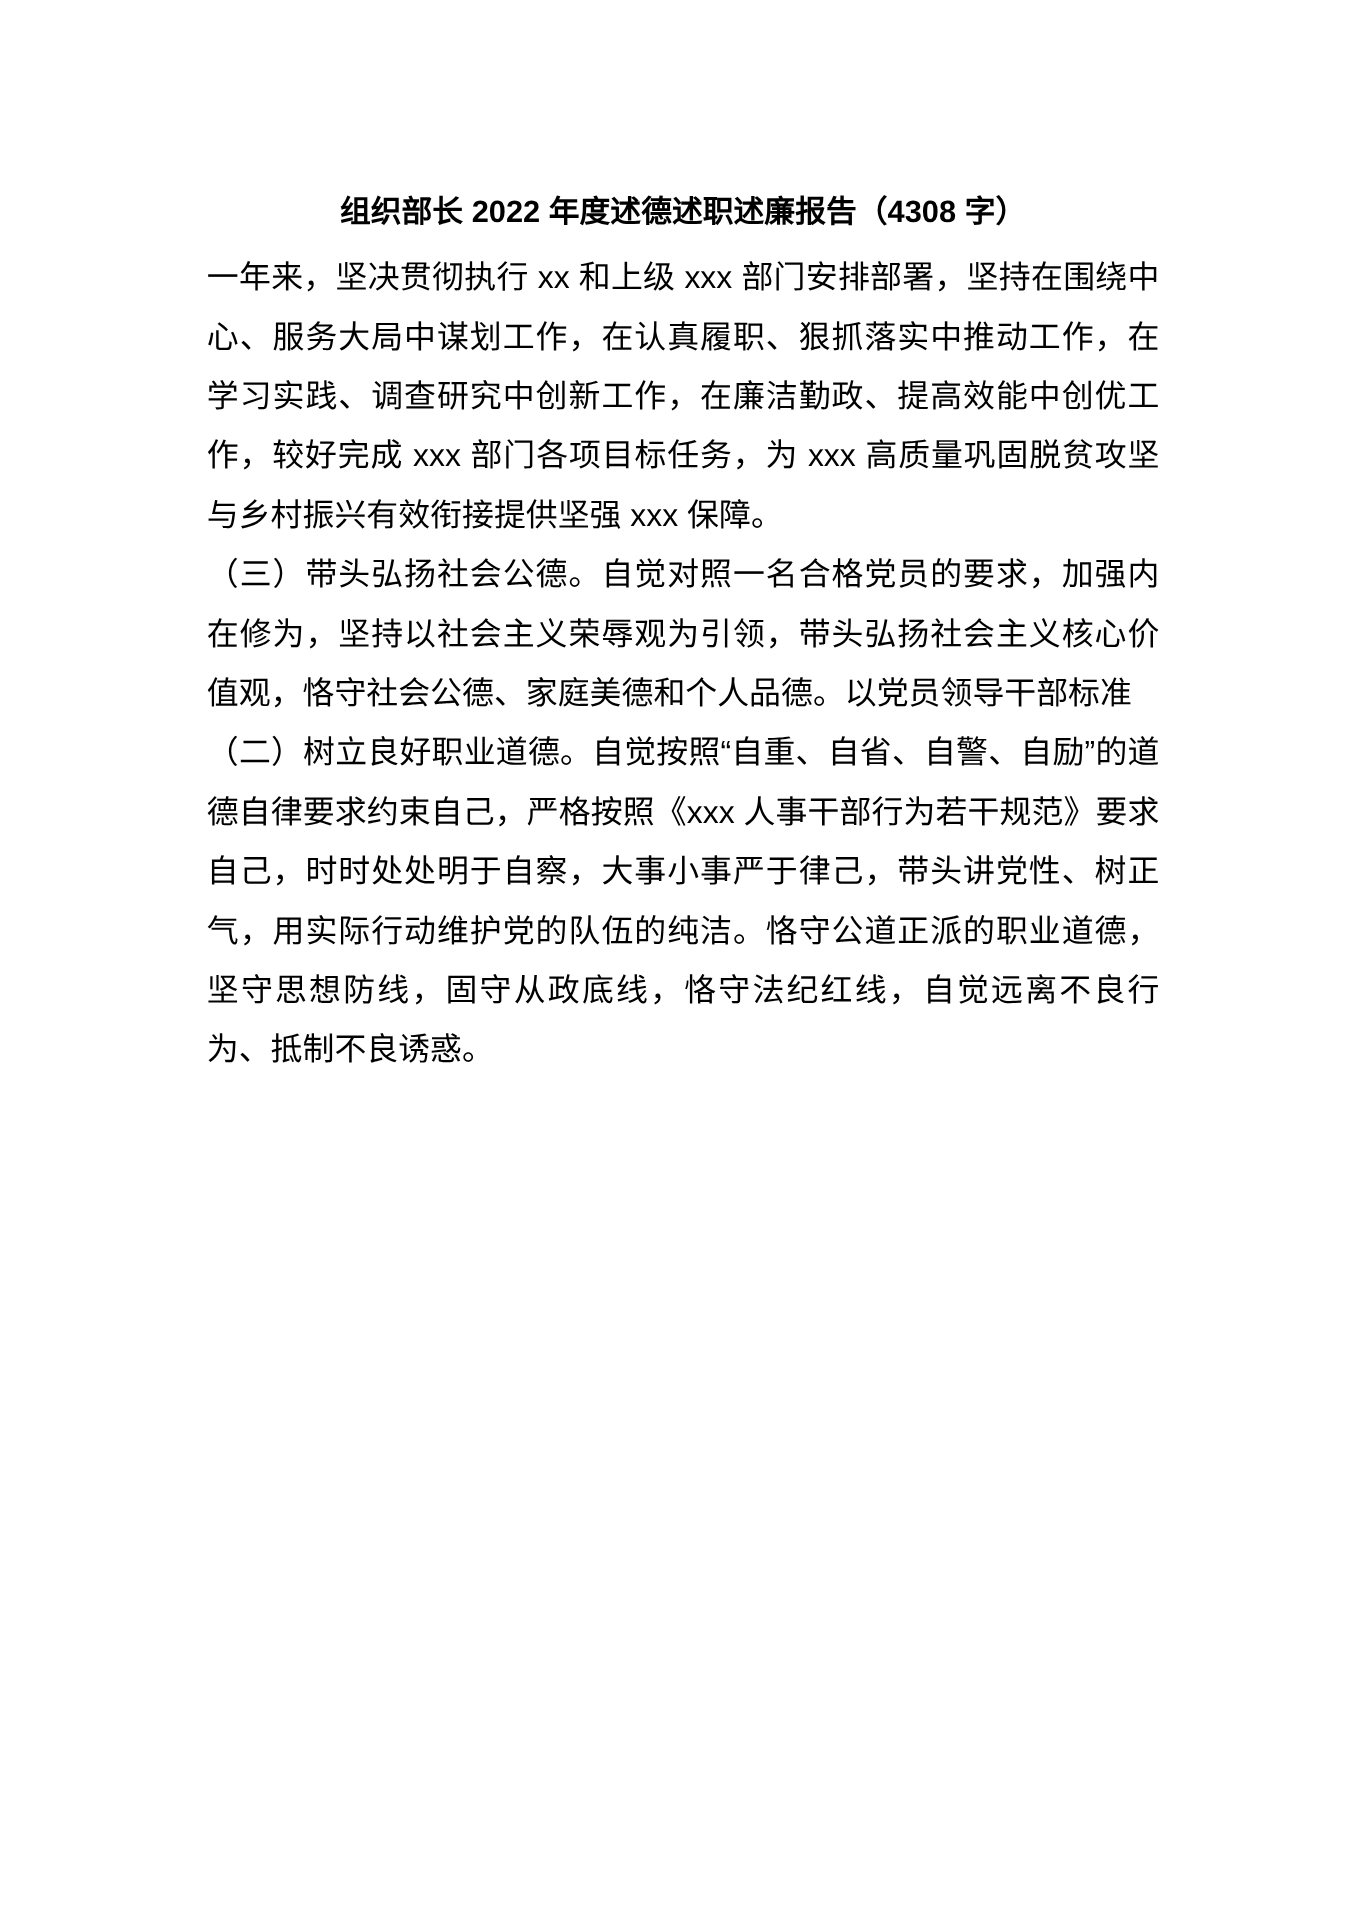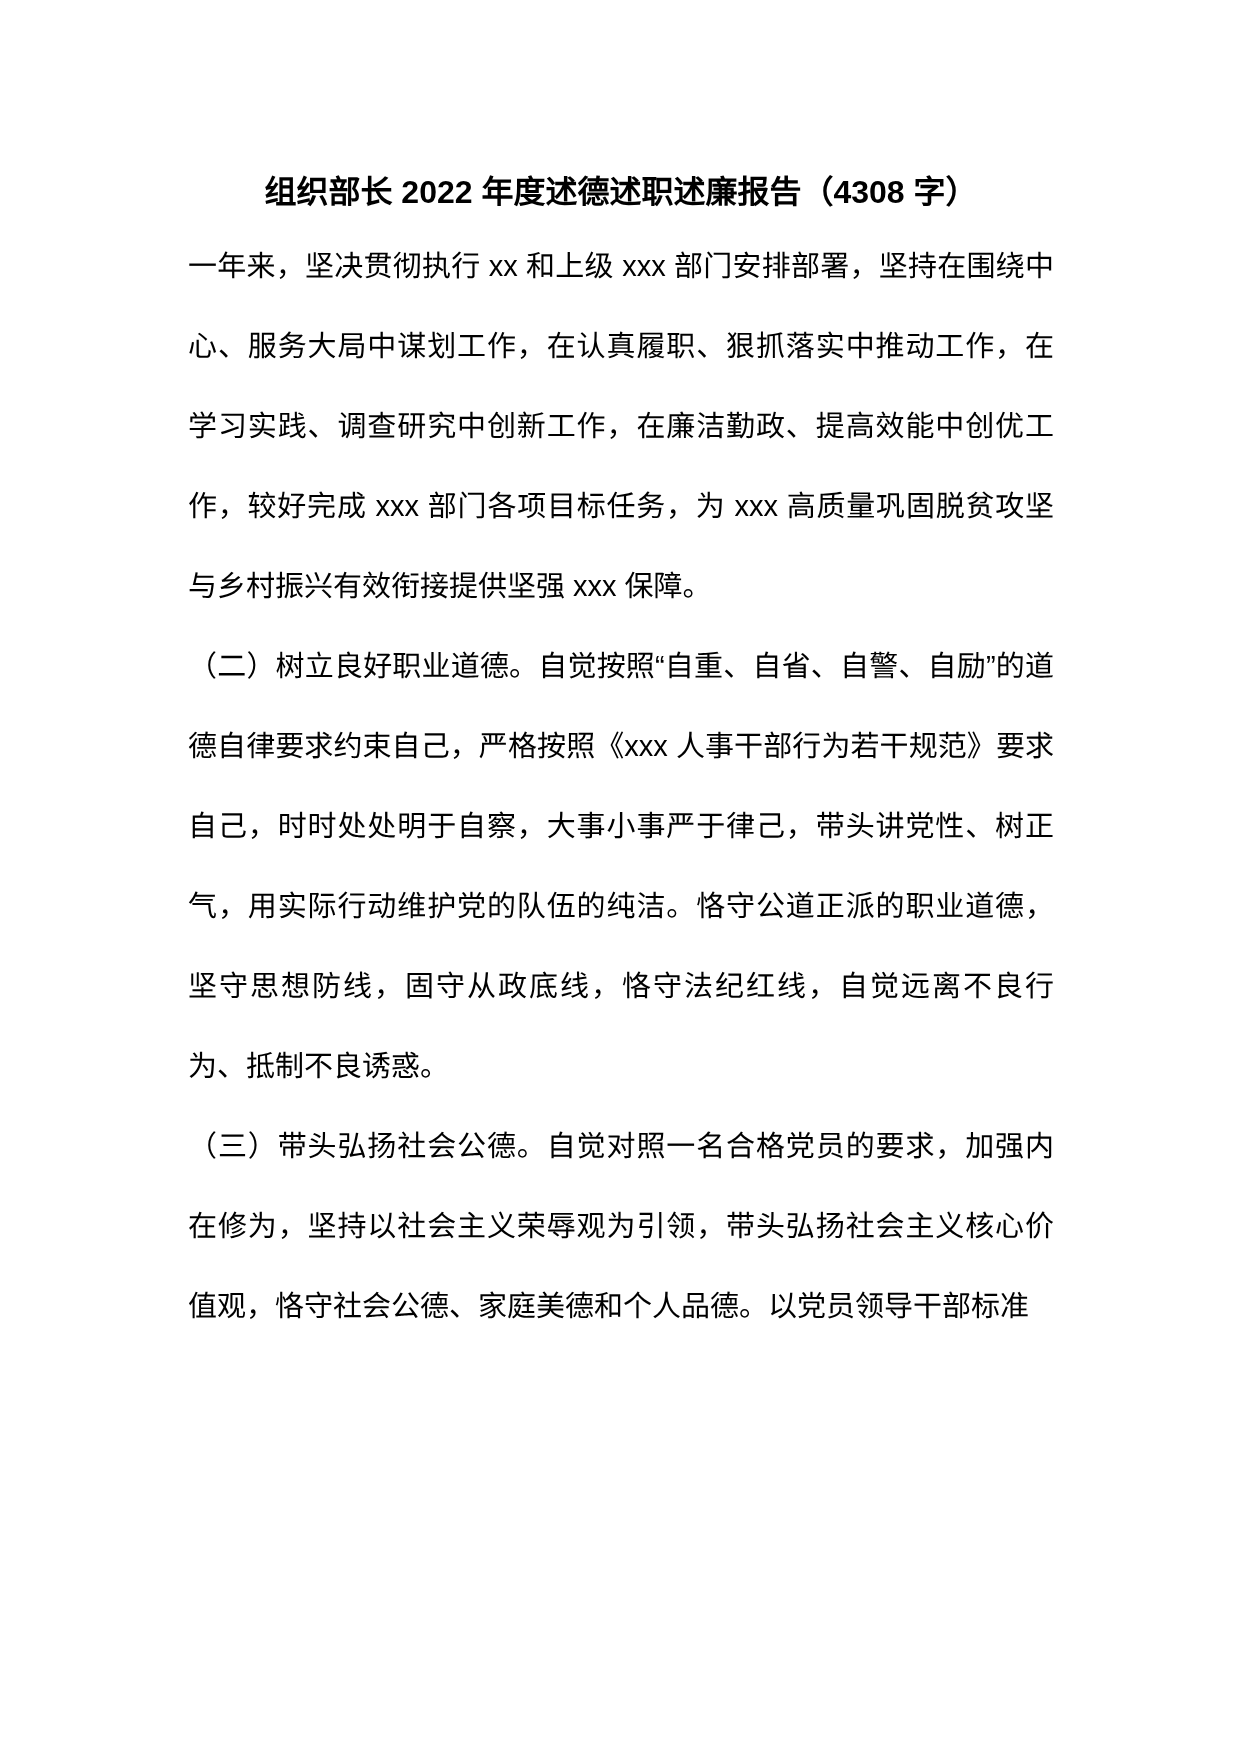--- a/index.html
+++ b/index.html
@@ -17,40 +17,40 @@
     font-family: "Liberation Sans", "DejaVu Sans", sans-serif;
   }
   .content {
     position: absolute;
     left: 188px;
     top: 160px;
     width: 866px;
   }
   .doc-title {
     margin: 0;
-    font-size: 32px;
+    font-size: 28px;
     font-weight: 700;
     line-height: 65.5px;
     text-align: center;
     white-space: nowrap;
   }
   .doc-p {
     margin: 0;
     font-size: 29px;
     font-weight: 400;
-    line-height: 80px;
+    line-height: 54px;
     text-align: justify;
     text-justify: inter-character;
     word-break: normal;
     overflow-wrap: break-word;
   }
 </style>
 </head>
 <body>
 
 <div class="page">
   <div class="content">
     <h1 class="doc-title">组织部长 2022 年度述德述职述廉报告（4308 字）</h1>
     <p class="doc-p">一年来，坚决贯彻执行 xx 和上级 xxx 部门安排部署，坚持在围绕中心、服务大局中谋划工作，在认真履职、狠抓落实中推动工作，在学习实践、调查研究中创新工作，在廉洁勤政、提高效能中创优工作，较好完成 xxx 部门各项目标任务，为 xxx 高质量巩固脱贫攻坚与乡村振兴有效衔接提供坚强 xxx 保障。</p>
+    <p class="doc-p">（三）带头弘扬社会公德。自觉对照一名合格党员的要求，加强内在修为，坚持以社会主义荣辱观为引领，带头弘扬社会主义核心价值观，恪守社会公德、家庭美德和个人品德。以党员领导干部标准</p>
     <p class="doc-p">（二）树立良好职业道德。自觉按照“自重、自省、自警、自励”的道德自律要求约束自己，严格按照《xxx 人事干部行为若干规范》要求自己，时时处处明于自察，大事小事严于律己，带头讲党性、树正气，用实际行动维护党的队伍的纯洁。恪守公道正派的职业道德，坚守思想防线，固守从政底线，恪守法纪红线，自觉远离不良行为、抵制不良诱惑。</p>
-    <p class="doc-p">（三）带头弘扬社会公德。自觉对照一名合格党员的要求，加强内在修为，坚持以社会主义荣辱观为引领，带头弘扬社会主义核心价值观，恪守社会公德、家庭美德和个人品德。以党员领导干部标准</p>
   </div>
 </div>
 
 </body></html>

